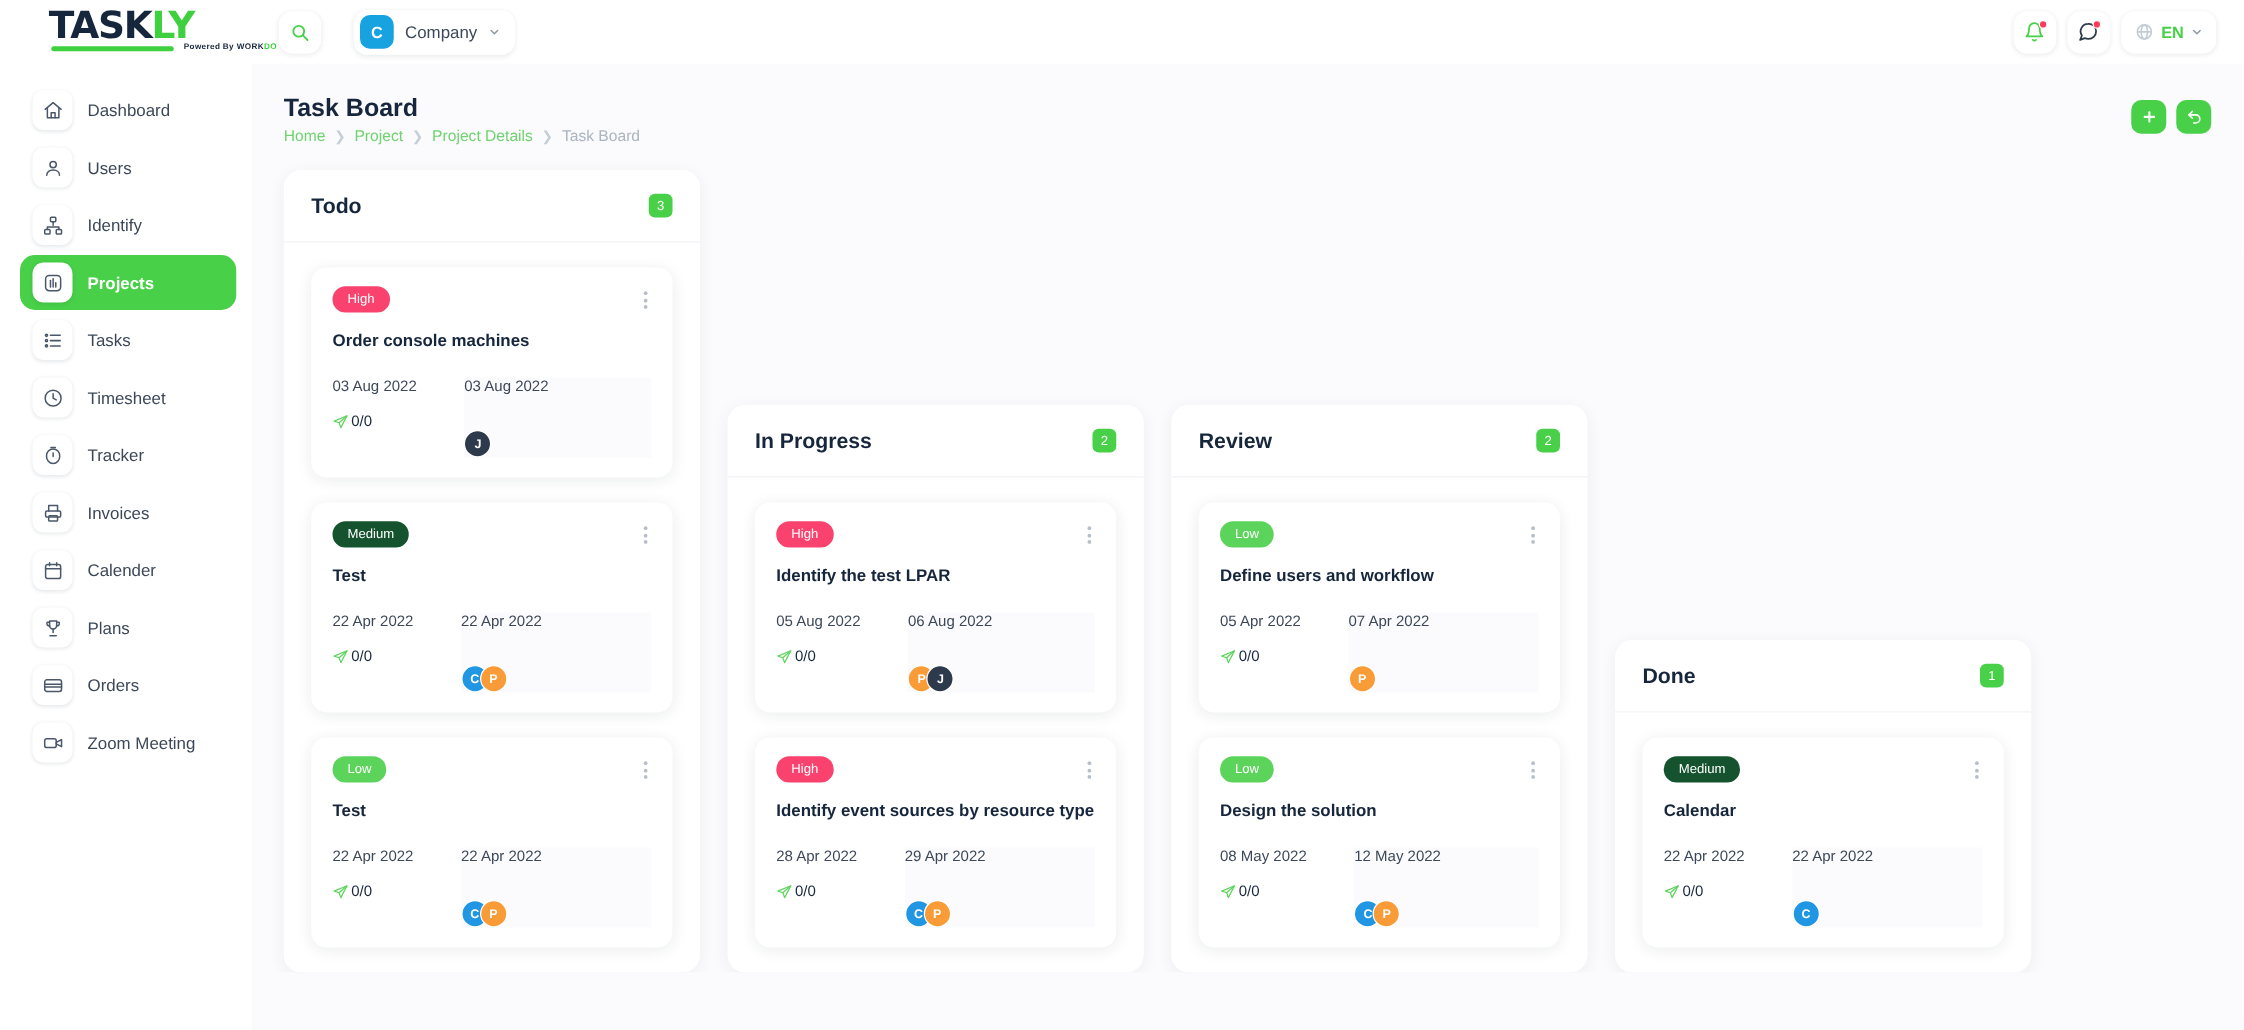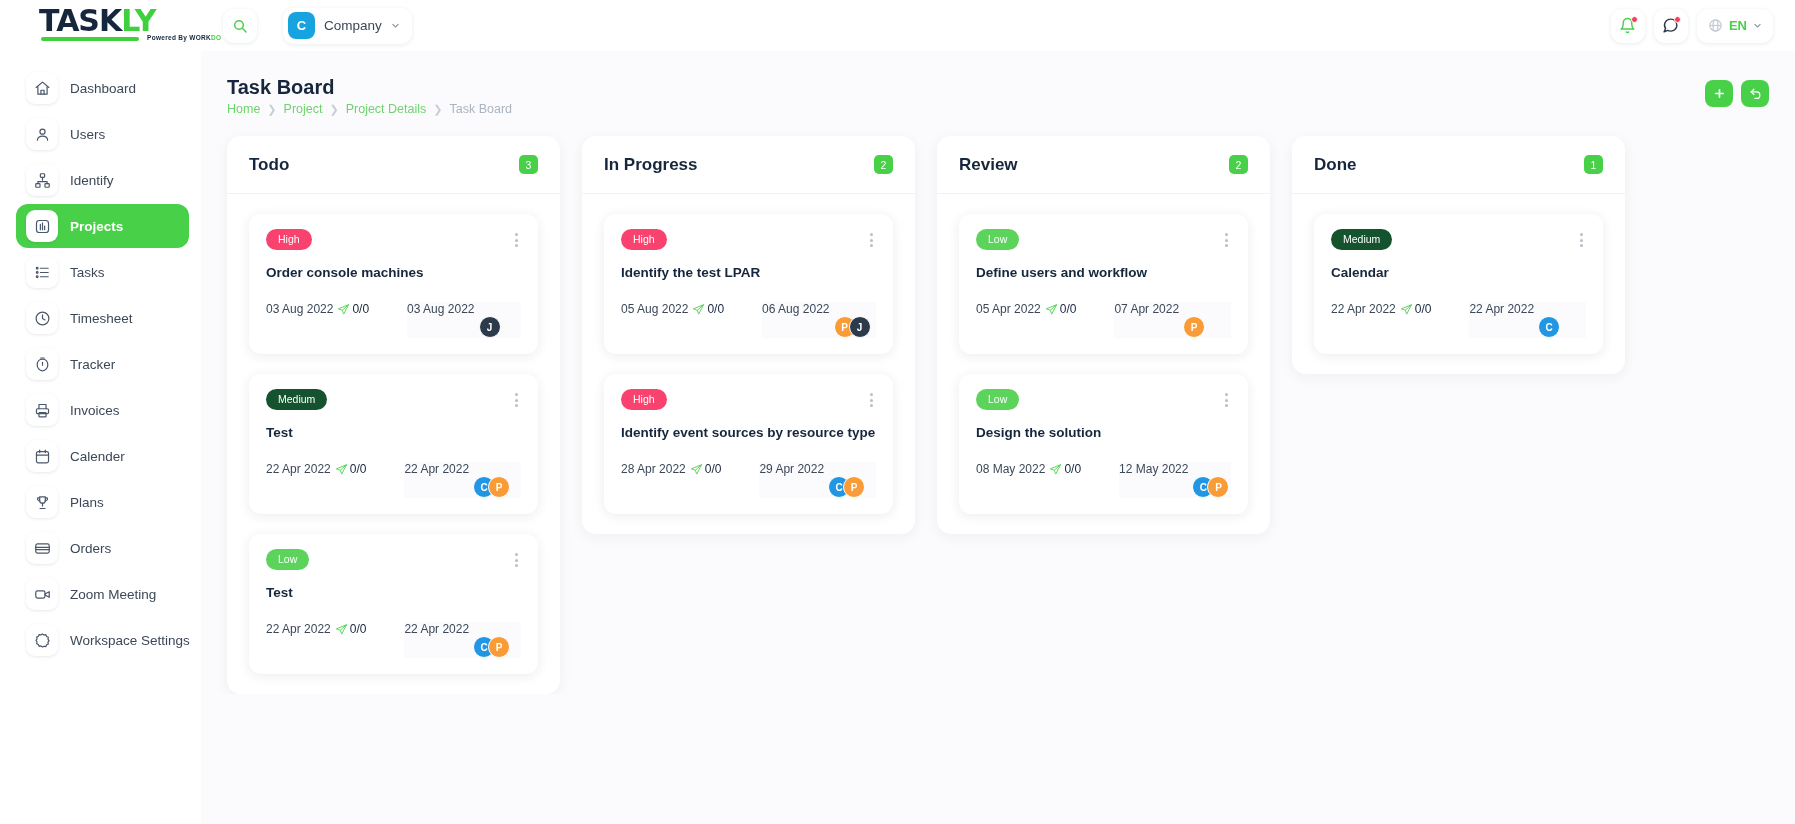--- a/index.html
+++ b/index.html
@@ -105,21 +105,21 @@
   .green-btn {
     width: 28px; height: 27px; border-radius: 8px; background: #48d048;
     display: flex; align-items: center; justify-content: center;
     border: none; cursor: pointer;
   }
   .green-btn svg { width: 13px; height: 13px; }
 
   
   .board {
     display: flex; gap: 22px; padding: 14px 26px 0 26px;
-    align-items: flex-start; overflow: hidden;
+    align-items: flex-end; overflow: hidden;
   }
   .column {
     width: 333px; flex: 0 0 333px; background: #ffffff;
     border-radius: 14px; box-shadow: 0 3px 14px rgba(22,38,60,.055);
     padding-bottom: 20px;
   }
   .col-head {
     display: flex; align-items: center; height: 58px;
     padding: 0 22px; border-bottom: 1px solid #f0f2f5;
   }
@@ -147,21 +147,21 @@
   .card-top-spacer { flex: 1; }
   .kebab {
     display: flex; flex-direction: column; gap: 2.5px; padding: 4px 3px; cursor: pointer;
   }
   .kebab i { width: 3px; height: 3px; border-radius: 50%; background: #b6bfc9; display: block; }
   .card-title {
     font-size: 13.5px; font-weight: 700; color: #16263c;
     margin-top: 12px; line-height: 19px;
   }
   .card-meta { display: flex; margin-top: 20px; align-items: flex-start; }
-  .meta-col { display: flex; flex-direction: row; gap: 4px; }
+  .meta-col { display: flex; flex-direction: column; gap: 14px; }
   .meta-col.right { margin-left: 38px; }
   .meta-date { font-size: 12px; color: #3c4858; }
   .meta-prog { display: flex; align-items: center; gap: 2px; font-size: 12px; color: #16263c; }
   .meta-prog svg { width: 13px; height: 13px; }
   .avatars { display: flex; align-items: center; margin-top: 14px; }
   .avatar {
     width: 22px; height: 22px; border-radius: 50%; color: #fff;
     font-size: 10px; font-weight: 600; display: flex;
     align-items: center; justify-content: center; border: 1.5px solid #fff;
   }
@@ -302,28 +302,20 @@
           <span class="nav-label">Orders</span>
         </div>
         <div class="nav-item">
           <span class="nav-icon">
             <svg viewBox="0 0 24 24" fill="none" stroke="#4a5769" stroke-width="1.7" stroke-linecap="round" stroke-linejoin="round">
               <rect x="2.5" y="7" width="13" height="10" rx="2.4"></rect>
               <path d="M15.5 11.2 21.5 8v8l-6-3.2z"></path>
             </svg>
           </span>
           <span class="nav-label">Zoom Meeting</span>
-        </div>
-        <div class="nav-item">
-          <span class="nav-icon">
-            <svg viewBox="0 0 24 24" fill="none" stroke="#4a5769" stroke-width="1.7" stroke-linecap="round" stroke-linejoin="round">
-              <path d="M12 2.8l2.2 1.5 2.6-.5 1 2.5 2.4 1.1-.5 2.6 1.5 2.2-1.5 2.2.5 2.6-2.4 1.1-1 2.5-2.6-.5L12 21.2l-2.2-1.5-2.6.5-1-2.5-2.4-1.1.5-2.6L2.8 12l1.5-2.2-.5-2.6 2.4-1.1 1-2.5 2.6.5z"></path>
-            </svg>
-          </span>
-          <span class="nav-label">Workspace Settings</span>
         </div>
       </nav>
   </aside>
 
   <section class="right">
 
     <header class="topbar">
       <div class="icon-btn">
         <svg viewBox="0 0 24 24" fill="none" stroke="#48d048" stroke-width="2.2" stroke-linecap="round" style="width:16px;height:16px">
           <circle cx="10.5" cy="10.5" r="6.5"></circle>

